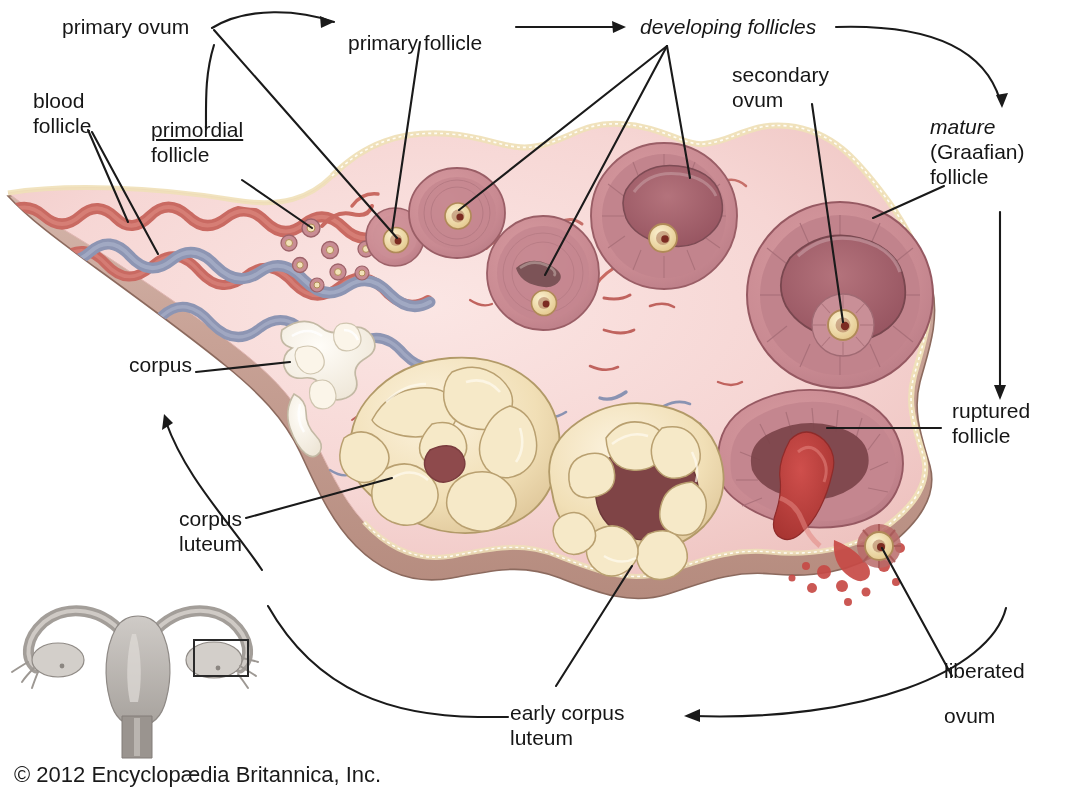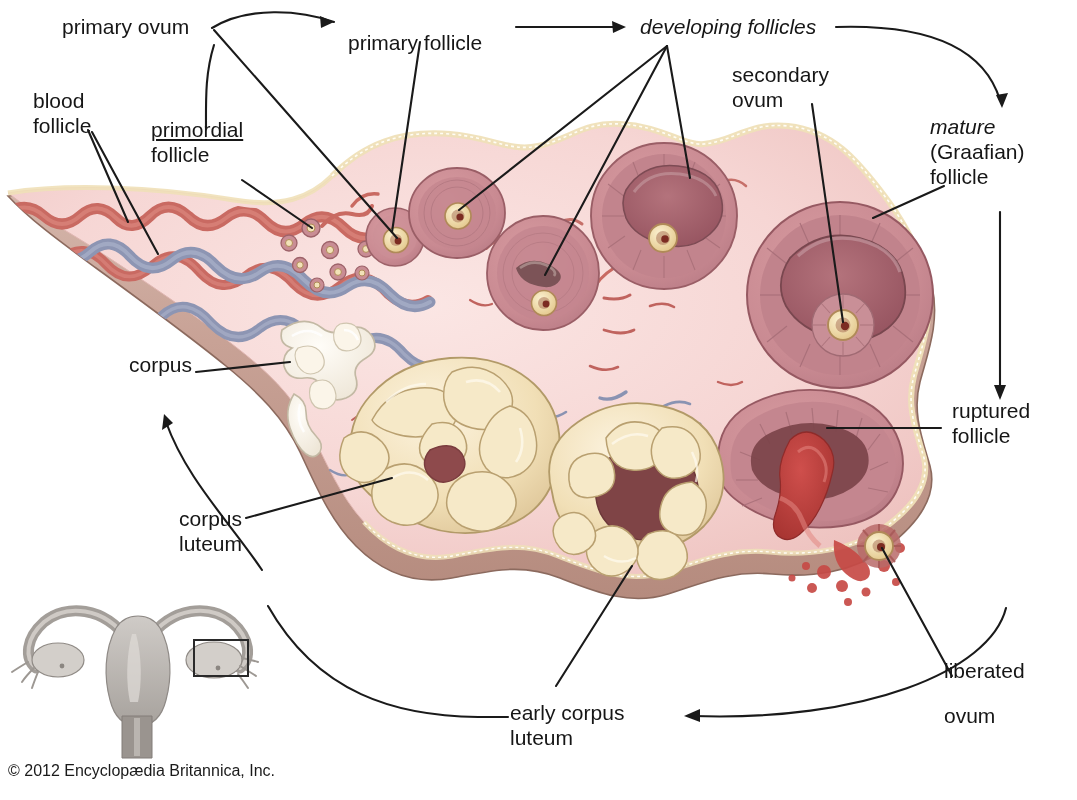--- a/index.html
+++ b/index.html
@@ -4,21 +4,21 @@
 <style>
   html,body{margin:0;padding:0;background:#ffffff;}
   body{width:1077px;height:800px;overflow:hidden;
        font-family:"Liberation Sans","DejaVu Sans",sans-serif;}
   #stage{position:relative;width:1077px;height:672px;background:#fff;}
   #art{position:absolute;left:0;top:0;width:1077px;height:800px;}
   .lbl{position:absolute;color:#161616;font-size:21px;line-height:25px;
        font-family:"Liberation Sans","DejaVu Sans",sans-serif;white-space:pre;}
   .ctr{text-align:left;}
   .rgt{text-align:right;}
-  .credit{position:absolute;left:8px;top:762px;font-size:16px;color:#1a1a1a;}
+  .credit{position:absolute;left:14px;top:762px;font-size:22px;color:#1a1a1a;}
 </style>
 </head>
 <body>
 
 <div id="stage">
 
   <svg id="art" viewBox="0 0 1077 800">
     <defs>
       <radialGradient id="gStroma" cx="45%" cy="40%" r="70%">
         <stop offset="0%" stop-color="#fbe6e4"></stop>

